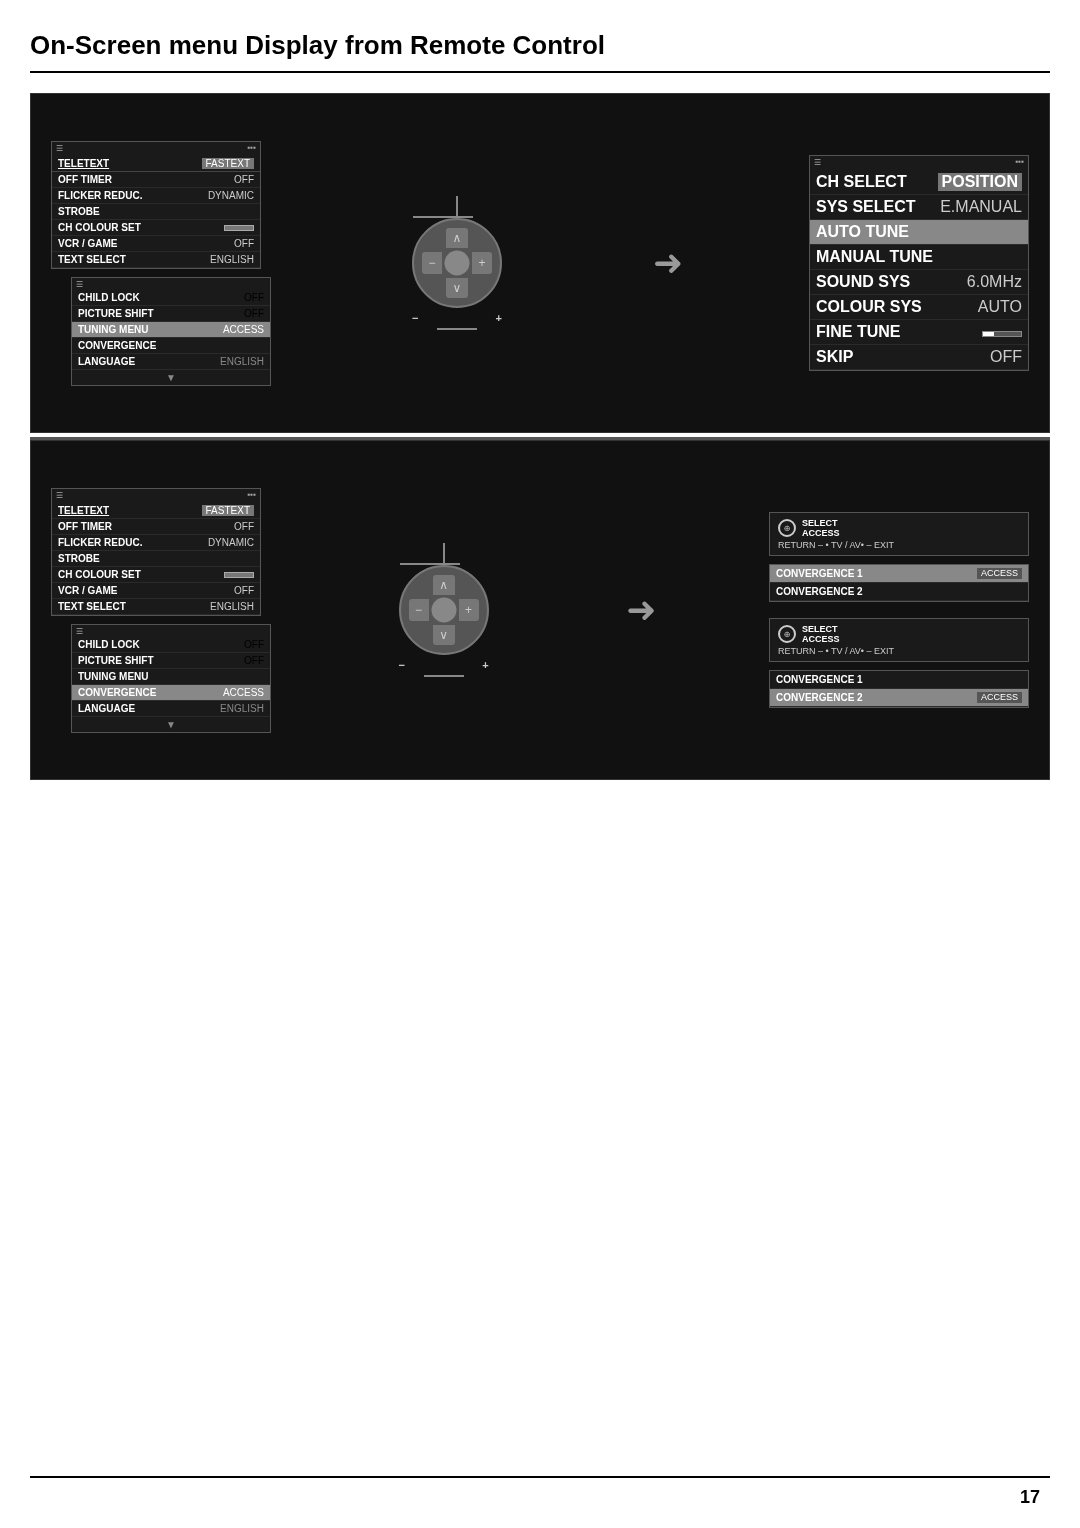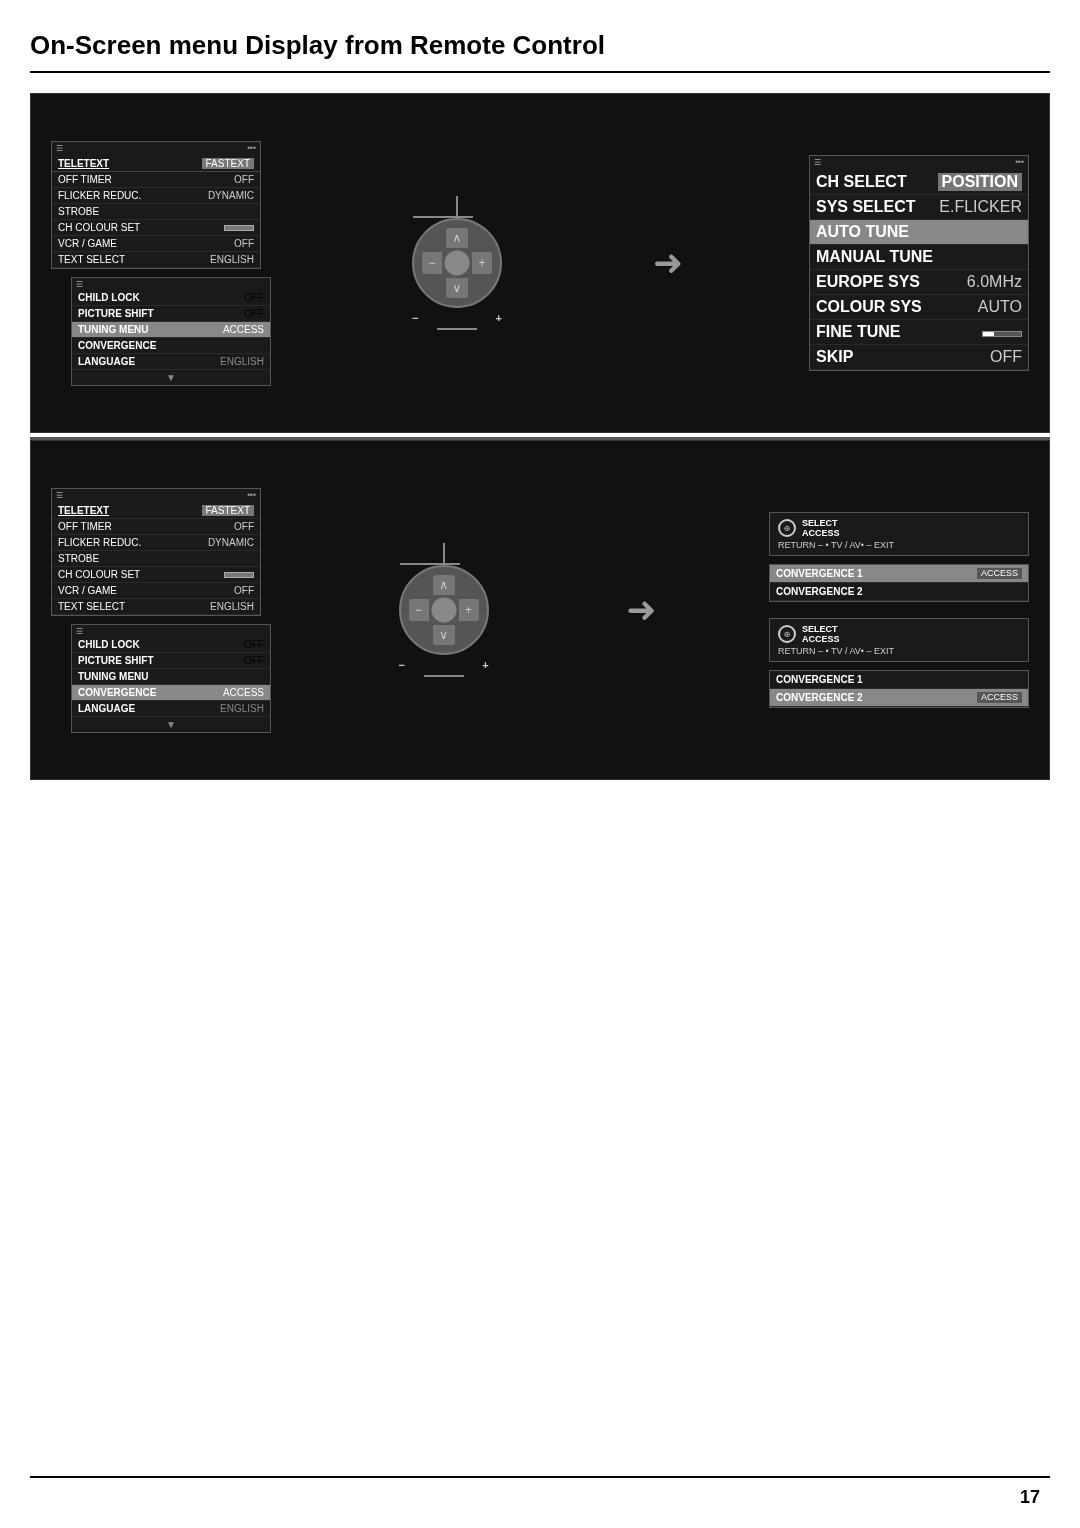--- a/index.html
+++ b/index.html
@@ -52,21 +52,21 @@
     .menu-screen .menu-row {
       display: flex;
       justify-content: space-between;
       padding: 2px 6px;
       border-bottom: 1px solid #2a2a2a;
       font-size: 10px;
       white-space: nowrap;
     }
 
     .menu-screen .menu-row .label {
-      font-weight: normal;
+      font-weight: bold;
       color: #fff;
     }
 
     .menu-screen .menu-row .value {
       color: #ccc;
     }
 
     .menu-screen .menu-row.bold-label .label {
       text-decoration: underline;
     }
@@ -451,32 +451,32 @@
     <div class="right-menu" style="width:220px; position:relative;">
       <div class="menu-small-icon">☰</div>
       <div class="menu-indicator">▪▪▪</div>
       <div style="height:14px;"></div>
       <div class="menu-row">
         <span class="label">CH SELECT</span>
           <span class="value" style="background:#777; color:#fff; padding:0 4px;font-weight:bold;">POSITION</span>
       </div>
       <div class="menu-row">
         <span class="label">SYS SELECT</span>
-          <span class="value">E.FLICKER</span>
+          <span class="value">E.MANUAL</span>
       </div>
       <div class="menu-row highlighted">
         <span class="label">AUTO TUNE</span>
           <span class="value"></span>
       </div>
       <div class="menu-row">
         <span class="label">MANUAL TUNE</span>
           <span class="value"></span>
       </div>
       <div class="menu-row">
-        <span class="label">EUROPE SYS</span>
+        <span class="label">SOUND SYS</span>
           <span class="value">6.0MHz</span>
       </div>
       <div class="menu-row">
         <span class="label">COLOUR SYS</span>
           <span class="value">AUTO</span>
       </div>
       <div class="menu-row">
         <span class="label">FINE TUNE</span>
         <span class="value"><span style="display:inline-block;width:40px;height:6px;background:#555;border:1px solid #888; position:relative;"><span style="display:block;width:30%;height:100%;background:#fff;"></span></span></span>
       </div>

